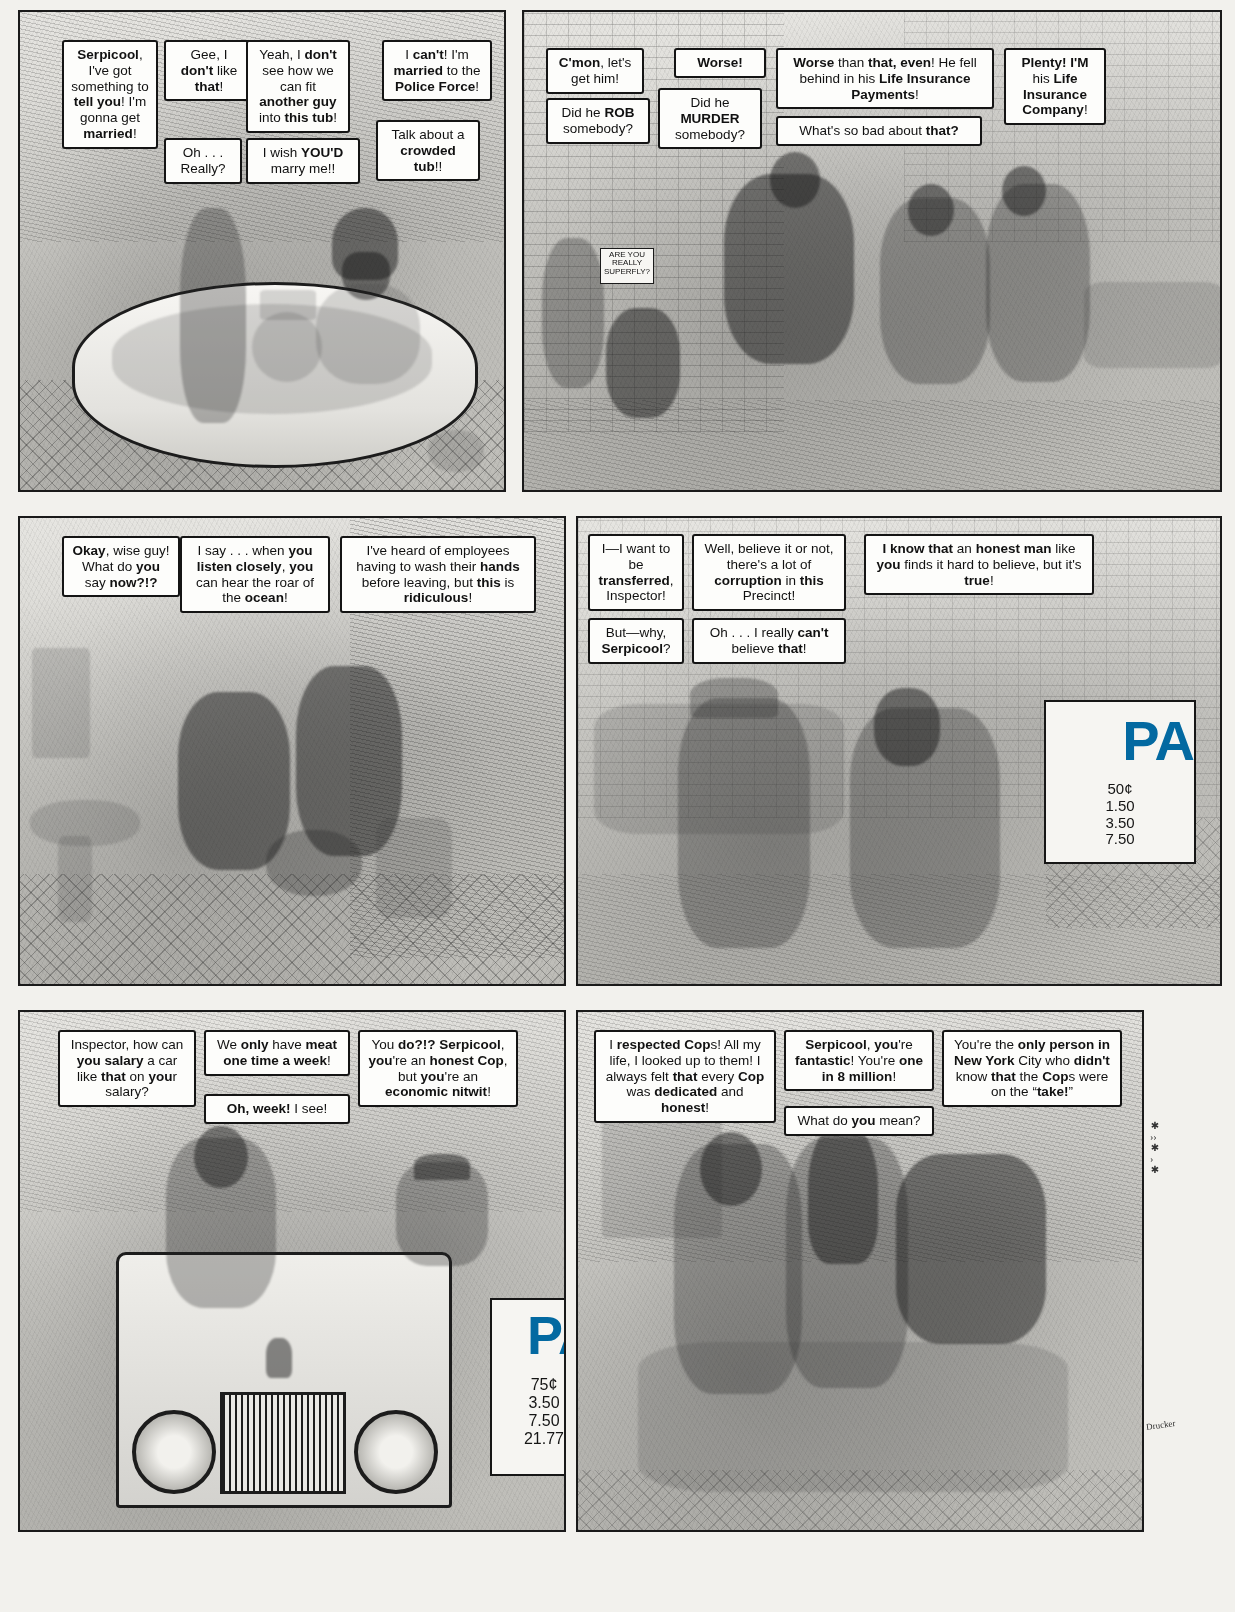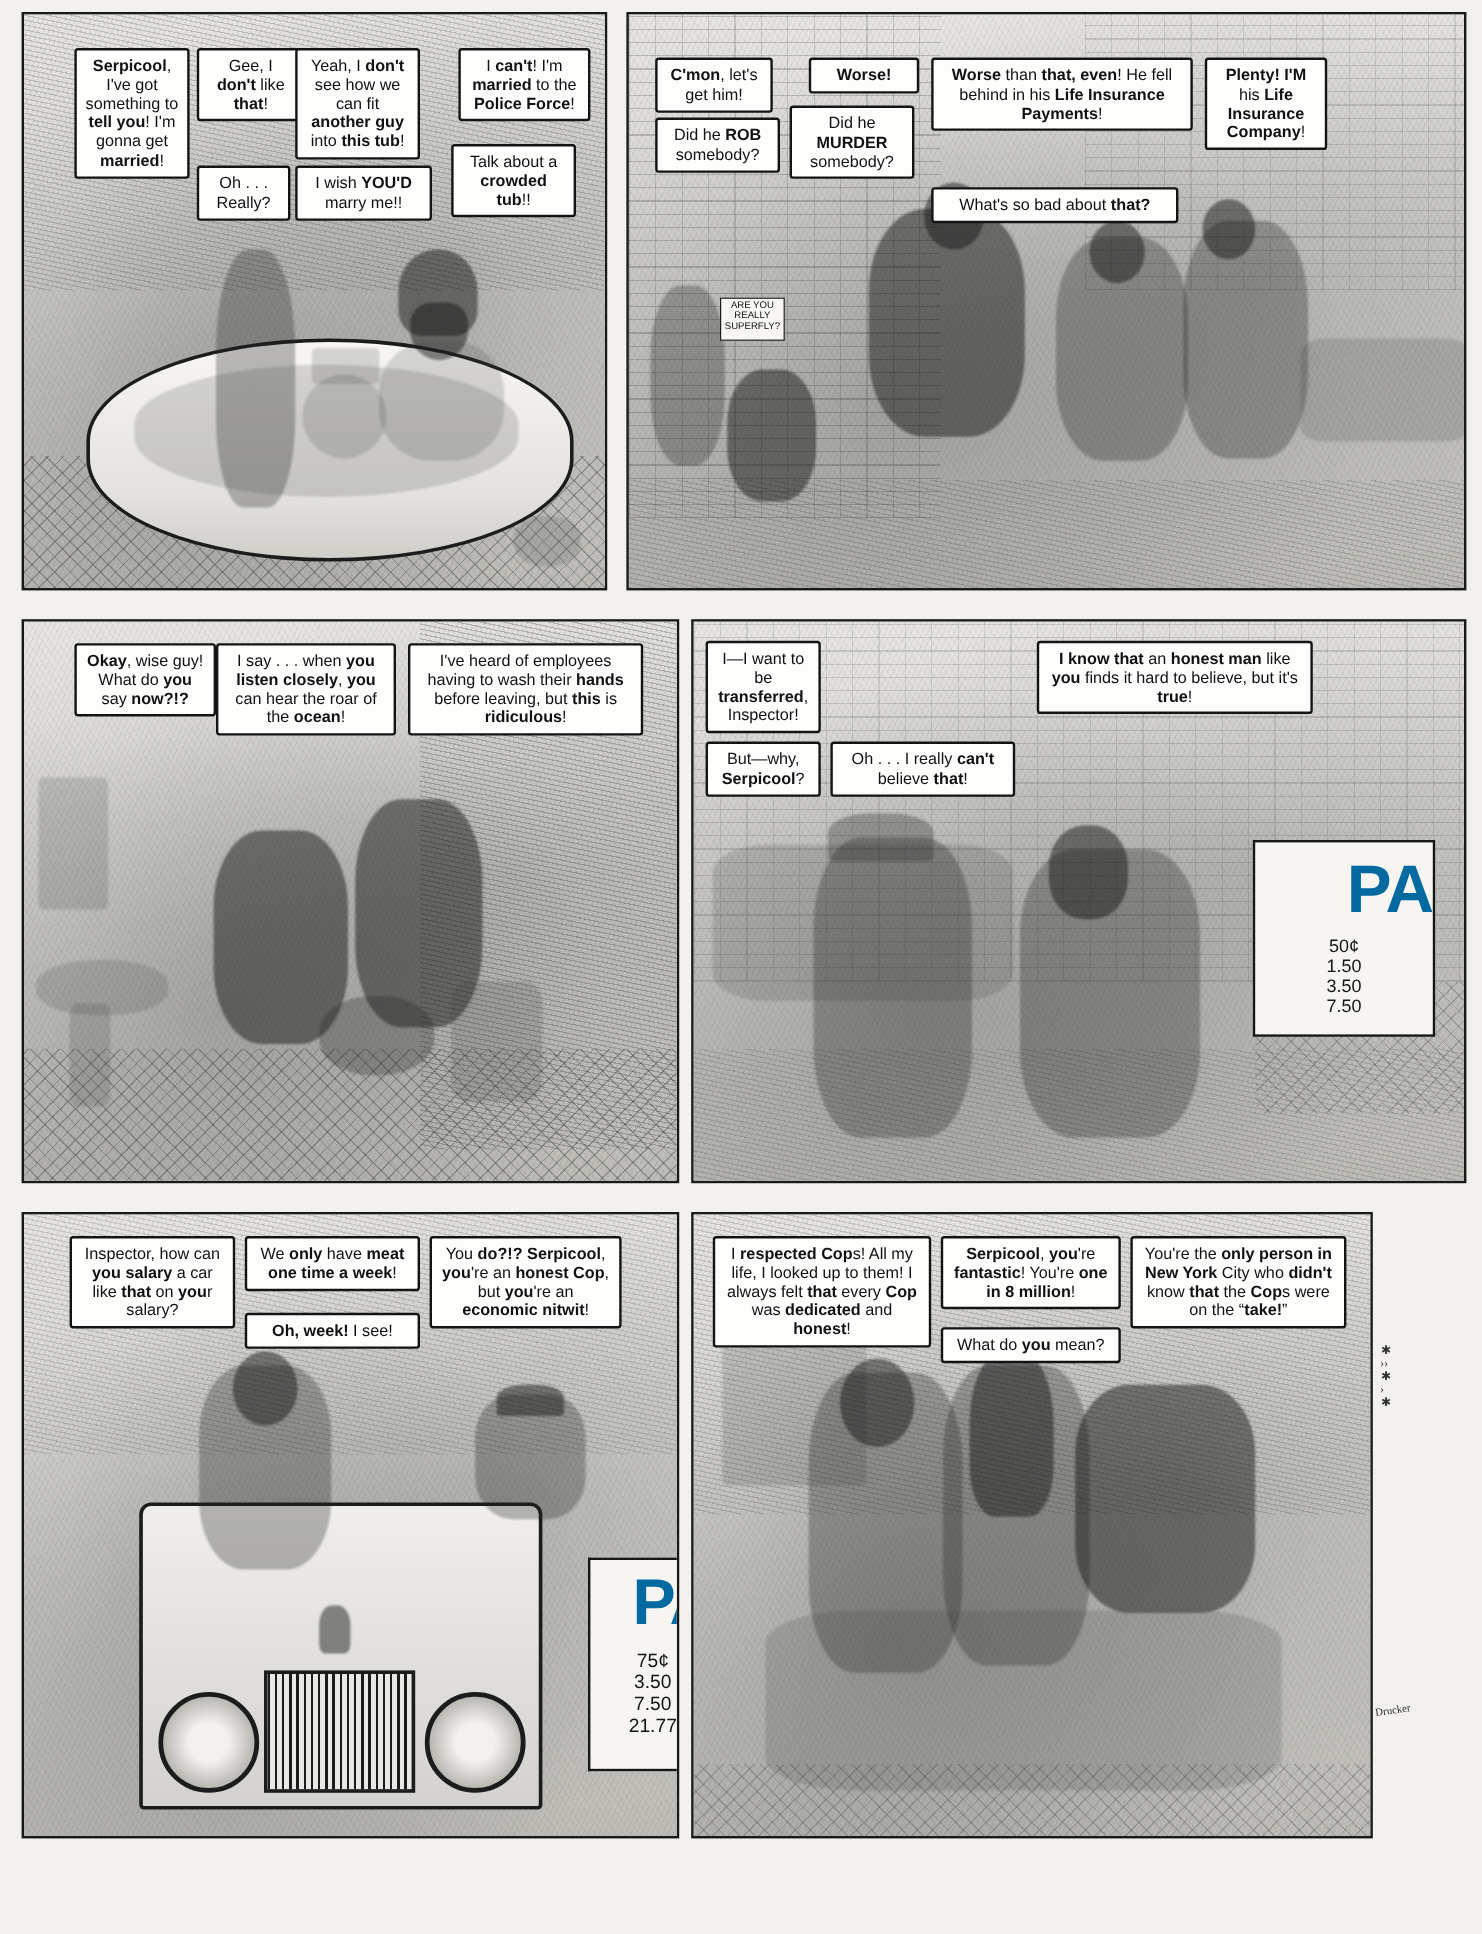--- a/index.html
+++ b/index.html
@@ -200,21 +200,21 @@
     <div class="small-sign" style="left:76px; top:236px; width:54px; height:36px;">
       <span>ARE YOU REALLY SUPERFLY?</span>
     </div>
 
     <div class="balloon" style="left:22px; top:36px; width:98px;"><span><b>C'mon</b>, let's get him!</span></div>
     <div class="balloon" style="left:150px; top:36px; width:92px;"><span><b>Worse!</b></span></div>
     <div class="balloon" style="left:252px; top:36px; width:218px;"><span><b>Worse</b> than <b>that, even</b>! He fell behind in his <b>Life <b>Insurance</b> Payments</b>!</span></div>
     <div class="balloon" style="left:480px; top:36px; width:102px;"><span><b>Plenty!</b> <b>I'M</b> his <b>Life</b> <b>Insurance</b> <b>Company</b>!</span></div>
     <div class="balloon" style="left:22px; top:86px; width:104px;"><span>Did he <b>ROB</b> somebody?</span></div>
     <div class="balloon" style="left:134px; top:76px; width:104px;"><span>Did he <b>MURDER</b> somebody?</span></div>
-    <div class="balloon" style="left:252px; top:104px; width:206px;margin-top:40px;"><span>What's so bad about <b>that?</b></span></div>
+    <div class="balloon" style="left:252px; top:104px; width:206px;"><span>What's so bad about <b>that?</b></span></div>
   </div>
 
   <div class="panel" style="left:18px; top:516px; width:544px; height:466px;">
     <div class="panel-art"></div>
     <div class="tile" style="left:0; bottom:0; width:544px; height:110px;"></div>
     <div class="hatch" style="left:330px; top:0; width:214px; height:440px; opacity:.7;"></div>
     <div class="blob soft" style="left:10px; top:282px; width:110px; height:46px; border-radius:45%;"></div>
     <div class="blob soft" style="left:38px; top:318px; width:34px; height:86px; border-radius:16%;"></div>
     <div class="blob dark" style="left:158px; top:174px; width:112px; height:178px; border-radius:36%;"></div>
     <div class="blob dark" style="left:276px; top:148px; width:106px; height:190px; border-radius:36%;"></div>
@@ -240,20 +240,21 @@
 
     <div class="price-sign" style="left:466px; top:182px; width:148px; height:160px;">
       <div class="pa" style="font-size:56px; margin-top:6px;">PA</div>
       <div class="rate" style="font-size:15px; margin-top:8px;">50¢</div>
       <div class="rate" style="font-size:15px;">1.50</div>
       <div class="rate" style="font-size:15px;">3.50</div>
       <div class="rate" style="font-size:15px;">7.50</div>
     </div>
 
     <div class="balloon" style="left:10px; top:16px; width:96px;"><span>I—I want to be <b>transferred</b>, Inspector!</span></div>
+    <div class="balloon" style="left:114px; top:16px; width:154px;"><span>Well, believe it or not, there's a lot of <b>corruption</b> in <b>this</b> Precinct!</span></div>
     <div class="balloon" style="left:286px; top:16px; width:230px;"><span><b>I know</b> <b>that</b> an <b>honest man</b> like <b>you</b> finds it hard to believe, but it's <b>true</b>!</span></div>
     <div class="balloon" style="left:10px; top:100px; width:96px;"><span>But—why, <b>Serpicool</b>?</span></div>
     <div class="balloon" style="left:114px; top:100px; width:154px;"><span>Oh . . . I really <b>can't</b> believe <b>that</b>!</span></div>
   </div>
 
   <div class="panel" style="left:18px; top:1010px; width:544px; height:518px;">
     <div class="panel-art"></div>
     <div class="hatch" style="left:0; top:0; width:544px; height:200px; opacity:.45;"></div>
     <div class="car-body" style="left:96px; top:240px; width:330px; height:250px; border-radius:10px 10px 4px 4px;"></div>
     <div class="grille" style="left:200px; top:380px; width:120px; height:96px;"></div>

